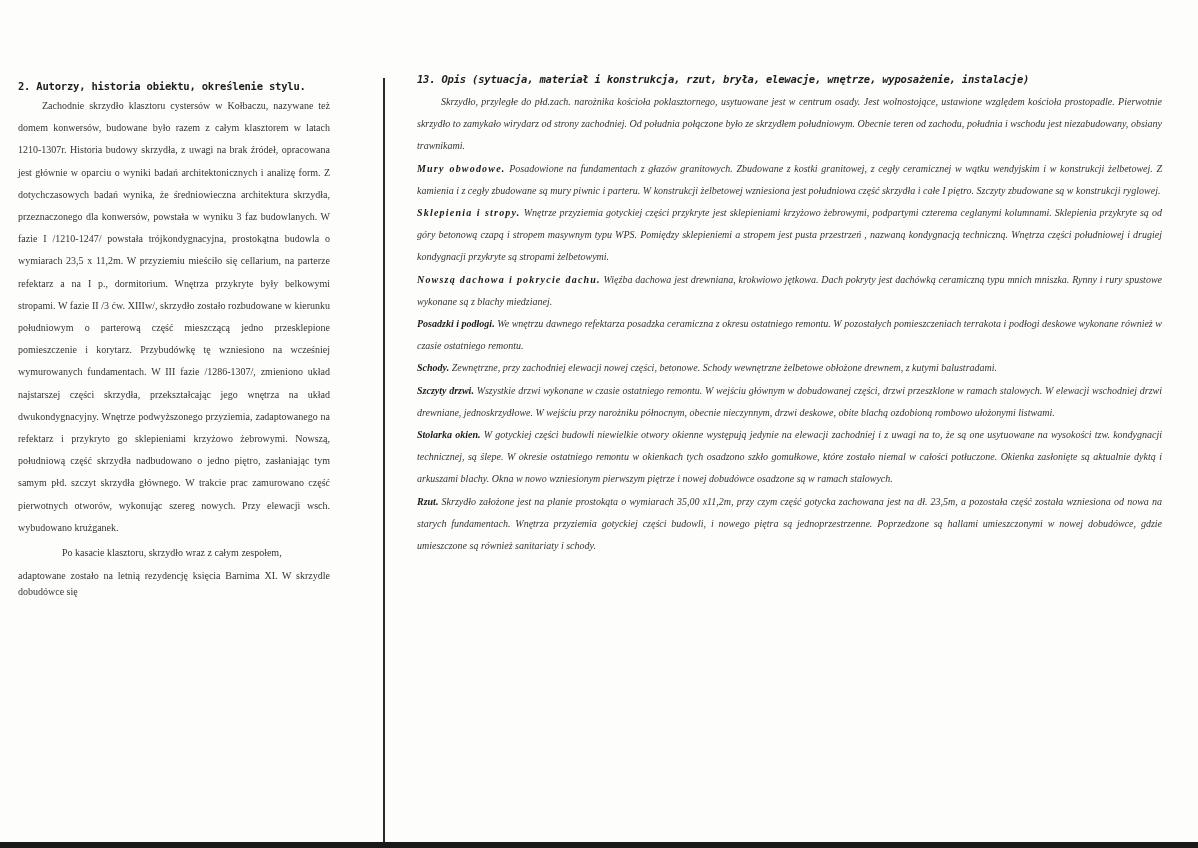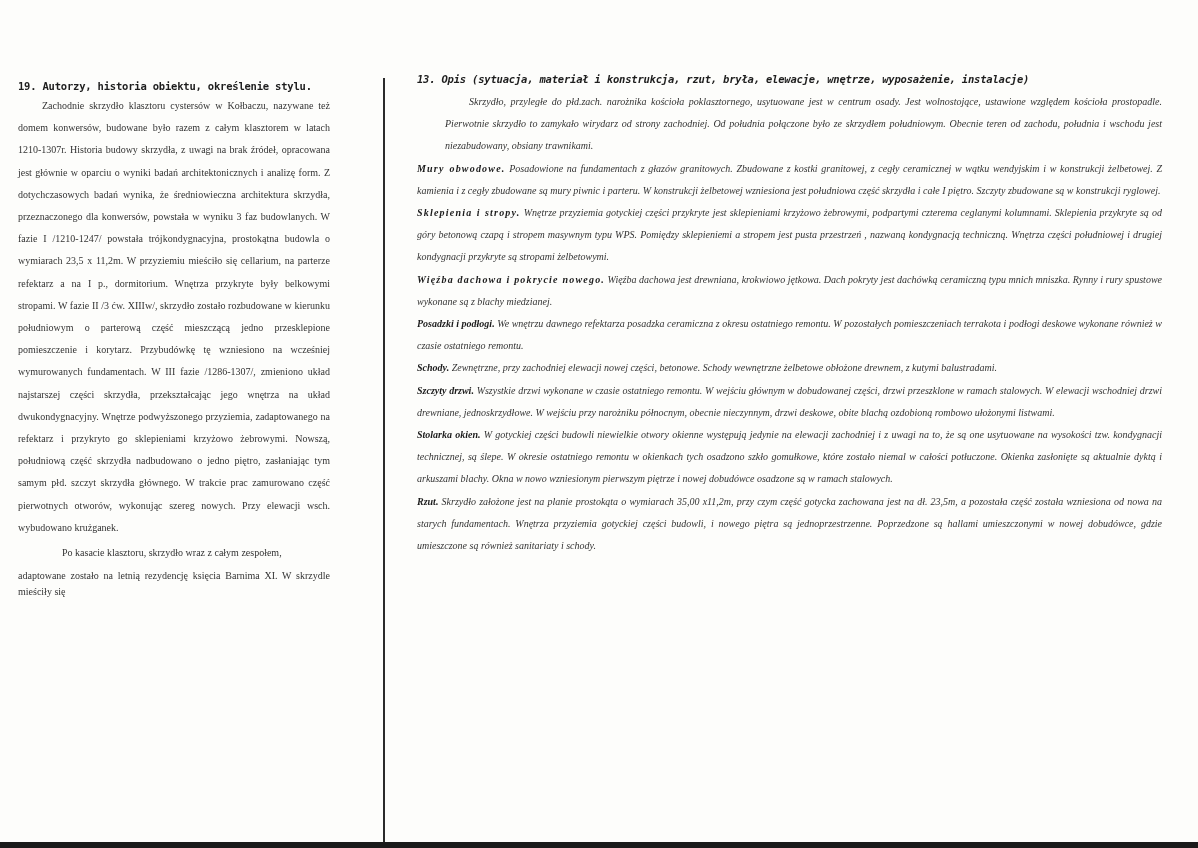--- a/index.html
+++ b/index.html
@@ -29,52 +29,52 @@
     font-weight: bold; font-size: 10.5px; letter-spacing: -0.2px;
     color: #1e1e1e; margin: 0 0 3px 0; white-space: nowrap;
   }
   .col-left p, .col-right p {
     margin: 0; font-size: 10px; line-height: 22.2px;
     text-align: justify; color: #333;
   }
   .col-left p.indent { text-indent: 24px; }
   .col-left p.after { margin-top: 3px; margin-left: 44px; }
   .col-left p.last { line-height: 16px; margin-top: 4px; }
-  .col-right p.intro { text-indent: 24px; margin-top: 6px; margin-left: 28px; }
+  .col-right p.intro { text-indent: 24px; margin-top: 6px; }
   .col-right p .lead {
     font-weight: bold; color: #1b1b1b;
   }
   .col-right p .lead.spaced { letter-spacing: 1.2px; }
 </style>
 </head>
 <body>
 
 <div class="page">
 
   <div class="col-left">
-    <div class="heading">19. Autorzy, historia obiektu, określenie stylu.</div>
+    <div class="heading">2. Autorzy, historia obiektu, określenie stylu.</div>
     <p class="indent">Zachodnie skrzydło klasztoru cystersów w Kołbaczu, nazywane też domem konwersów, budowane było razem z całym klasztorem w latach 1210-1307r. Historia budowy skrzydła, z uwagi na brak źródeł, opracowana jest głównie w oparciu o wyniki badań architektonicznych i analizę form. Z dotychczasowych badań wynika, że średniowieczna architektura skrzydła, przeznaczonego dla konwersów, powstała w wyniku 3 faz budowlanych. W fazie I /1210-1247/ powstała trójkondygnacyjna, prostokątna budowla o wymiarach 23,5 x 11,2m. W przyziemiu mieściło się cellarium, na parterze refektarz a na I p., dormitorium. Wnętrza przykryte były belkowymi stropami. W fazie II /3 ćw. XIIIw/, skrzydło zostało rozbudowane w kierunku południowym o parterową część mieszczącą jedno przesklepione pomieszczenie i korytarz. Przybudówkę tę wzniesiono na wcześniej wymurowanych fundamentach. W III fazie /1286-1307/, zmieniono układ najstarszej części skrzydła, przekształcając jego wnętrza na układ dwukondygnacyjny. Wnętrze podwyższonego przyziemia, zadaptowanego na refektarz i przykryto go sklepieniami krzyżowo żebrowymi. Nowszą, południową część skrzydła nadbudowano o jedno piętro, zasłaniając tym samym płd. szczyt skrzydła głównego. W trakcie prac zamurowano część pierwotnych otworów, wykonując szereg nowych. Przy elewacji wsch. wybudowano krużganek.</p>
     <p class="after">Po kasacie klasztoru, skrzydło wraz z całym zespołem,</p>
-    <p class="last">adaptowane zostało na letnią rezydencję księcia Barnima XI. W skrzydle mieściły się</p>
+    <p class="last">adaptowane zostało na letnią rezydencję księcia Barnima XI. W skrzydle dobudówce się</p>
   </div>
 
   <div class="divider"></div>
 
   <div class="col-right">
     <div class="heading">13. Opis (sytuacja, materiał i konstrukcja, rzut, bryła, elewacje, wnętrze, wyposażenie, instalacje)</div>
     <p class="intro">Skrzydło, przyległe do płd.zach. narożnika kościoła poklasztornego, usytuowane jest w centrum osady. Jest wolnostojące, ustawione względem kościoła prostopadle. Pierwotnie skrzydło to zamykało wirydarz od strony zachodniej. Od południa połączone było ze skrzydłem południowym. Obecnie teren od zachodu, południa i wschodu jest niezabudowany, obsiany trawnikami.</p>
 
     <p>
       <span class="lead spaced">Mury obwodowe.</span><span> Posadowione na fundamentach z głazów granitowych. Zbudowane z kostki granitowej, z cegły ceramicznej w wątku wendyjskim i w konstrukcji żelbetowej. Z kamienia i z cegły zbudowane są mury piwnic i parteru. W konstrukcji żelbetowej wzniesiona jest południowa część skrzydła i całe I piętro. Szczyty zbudowane są w konstrukcji ryglowej.</span>
     </p>
     <p>
       <span class="lead spaced">Sklepienia i stropy.</span><span> Wnętrze przyziemia gotyckiej części przykryte jest sklepieniami krzyżowo żebrowymi, podpartymi czterema ceglanymi kolumnami. Sklepienia przykryte są od góry betonową czapą i stropem masywnym typu WPS. Pomiędzy sklepieniemi a stropem jest pusta przestrzeń , nazwaną kondygnacją techniczną. Wnętrza części południowej i drugiej kondygnacji przykryte są stropami żelbetowymi.</span>
     </p>
     <p>
-      <span class="lead spaced">Więźba dachowa i pokrycie nowego.</span><span> Więźba dachowa jest drewniana, krokwiowo jętkowa. Dach pokryty jest dachówką ceramiczną typu mnich mniszka. Rynny i rury spustowe wykonane są z blachy miedzianej.</span>
+      <span class="lead spaced">Nowszą dachowa i pokrycie dachu.</span><span> Więźba dachowa jest drewniana, krokwiowo jętkowa. Dach pokryty jest dachówką ceramiczną typu mnich mniszka. Rynny i rury spustowe wykonane są z blachy miedzianej.</span>
     </p>
     <p>
       <span class="lead">Posadzki i podłogi.</span><span> We wnętrzu dawnego refektarza posadzka ceramiczna z okresu ostatniego remontu. W pozostałych pomieszczeniach terrakota i podłogi deskowe wykonane również w czasie ostatniego remontu.</span>
     </p>
     <p>
       <span class="lead">Schody.</span><span> Zewnętrzne, przy zachodniej elewacji nowej części, betonowe. Schody wewnętrzne żelbetowe obłożone drewnem, z kutymi balustradami.</span>
     </p>
     <p>
       <span class="lead">Szczyty drzwi.</span><span> Wszystkie drzwi wykonane w czasie ostatniego remontu. W wejściu głównym w dobudowanej części, drzwi przeszklone w ramach stalowych. W elewacji wschodniej drzwi drewniane, jednoskrzydłowe. W wejściu przy narożniku północnym, obecnie nieczynnym, drzwi deskowe, obite blachą ozdobioną rombowo ułożonymi listwami.</span>
     </p>

